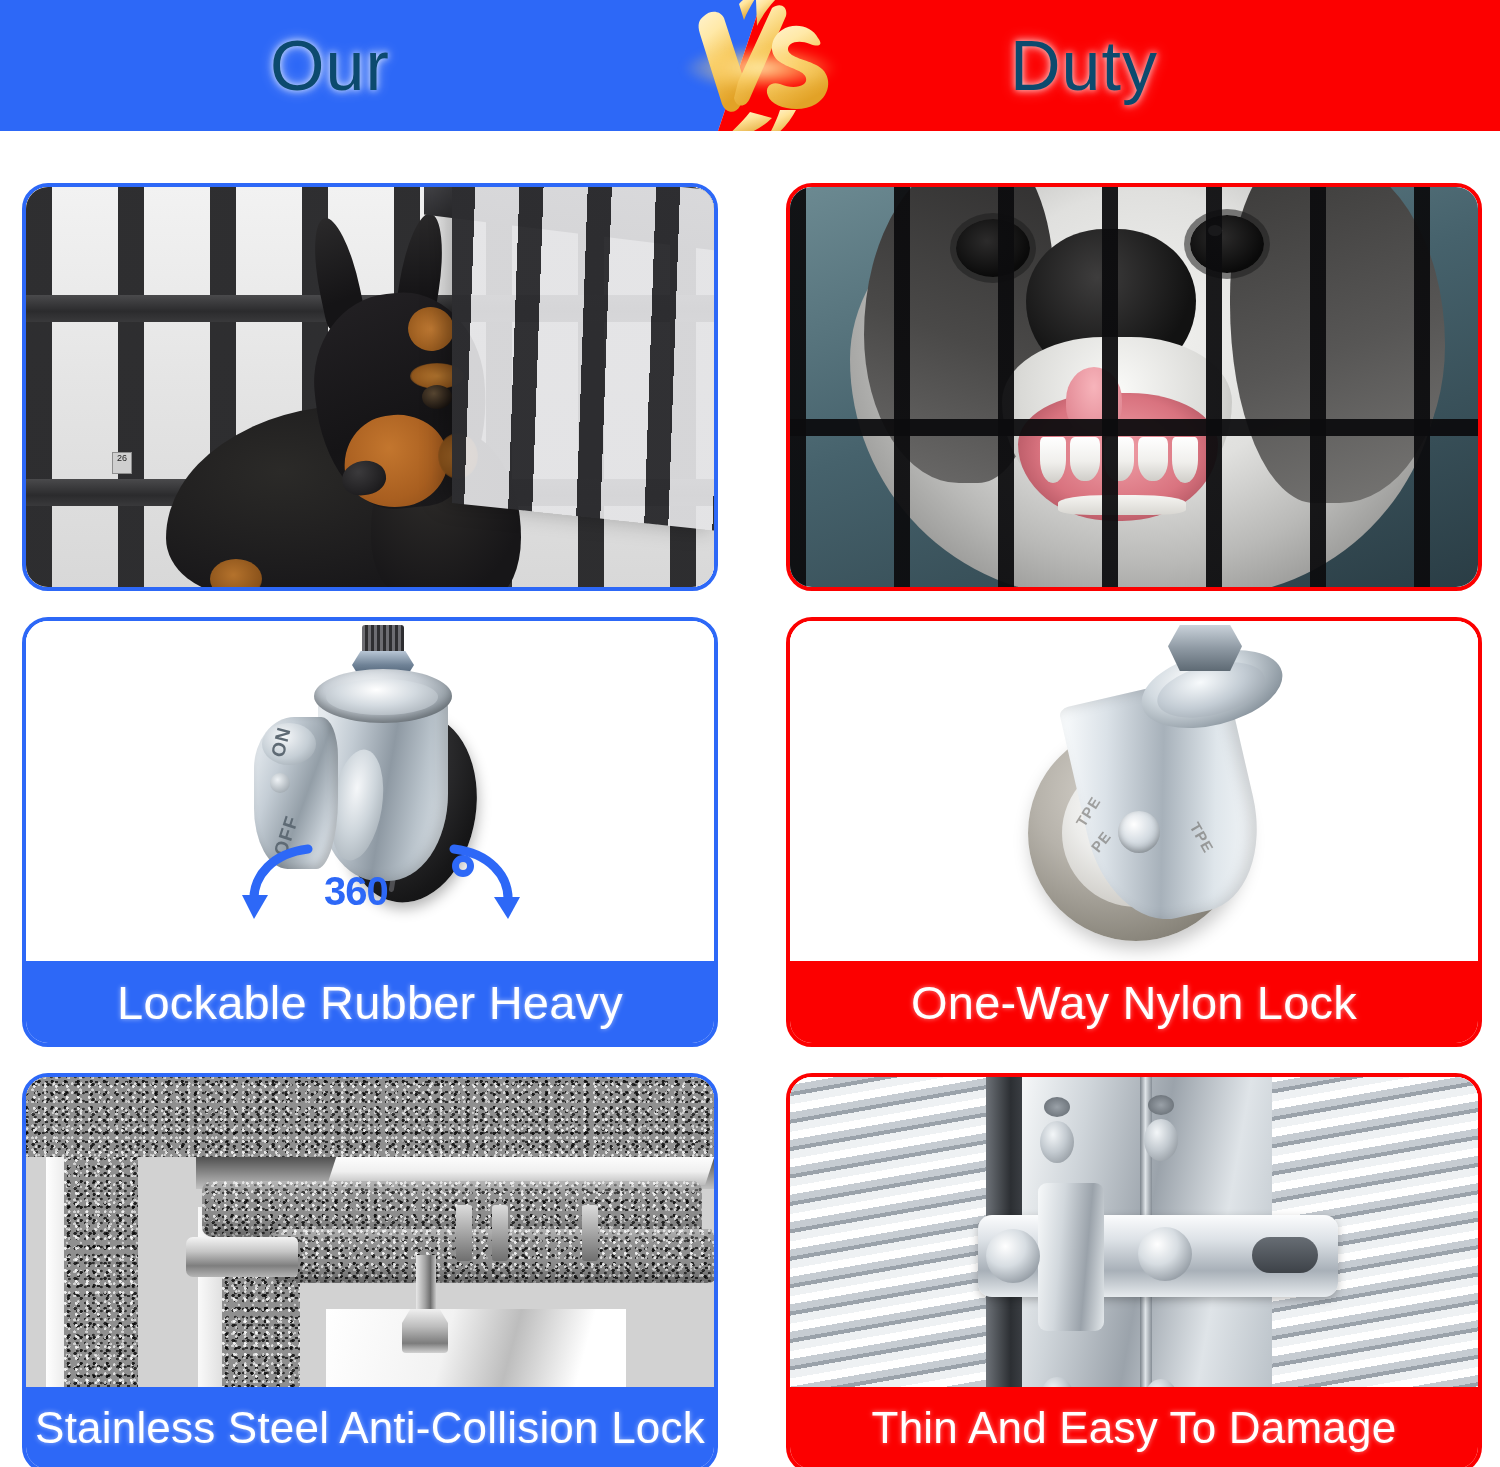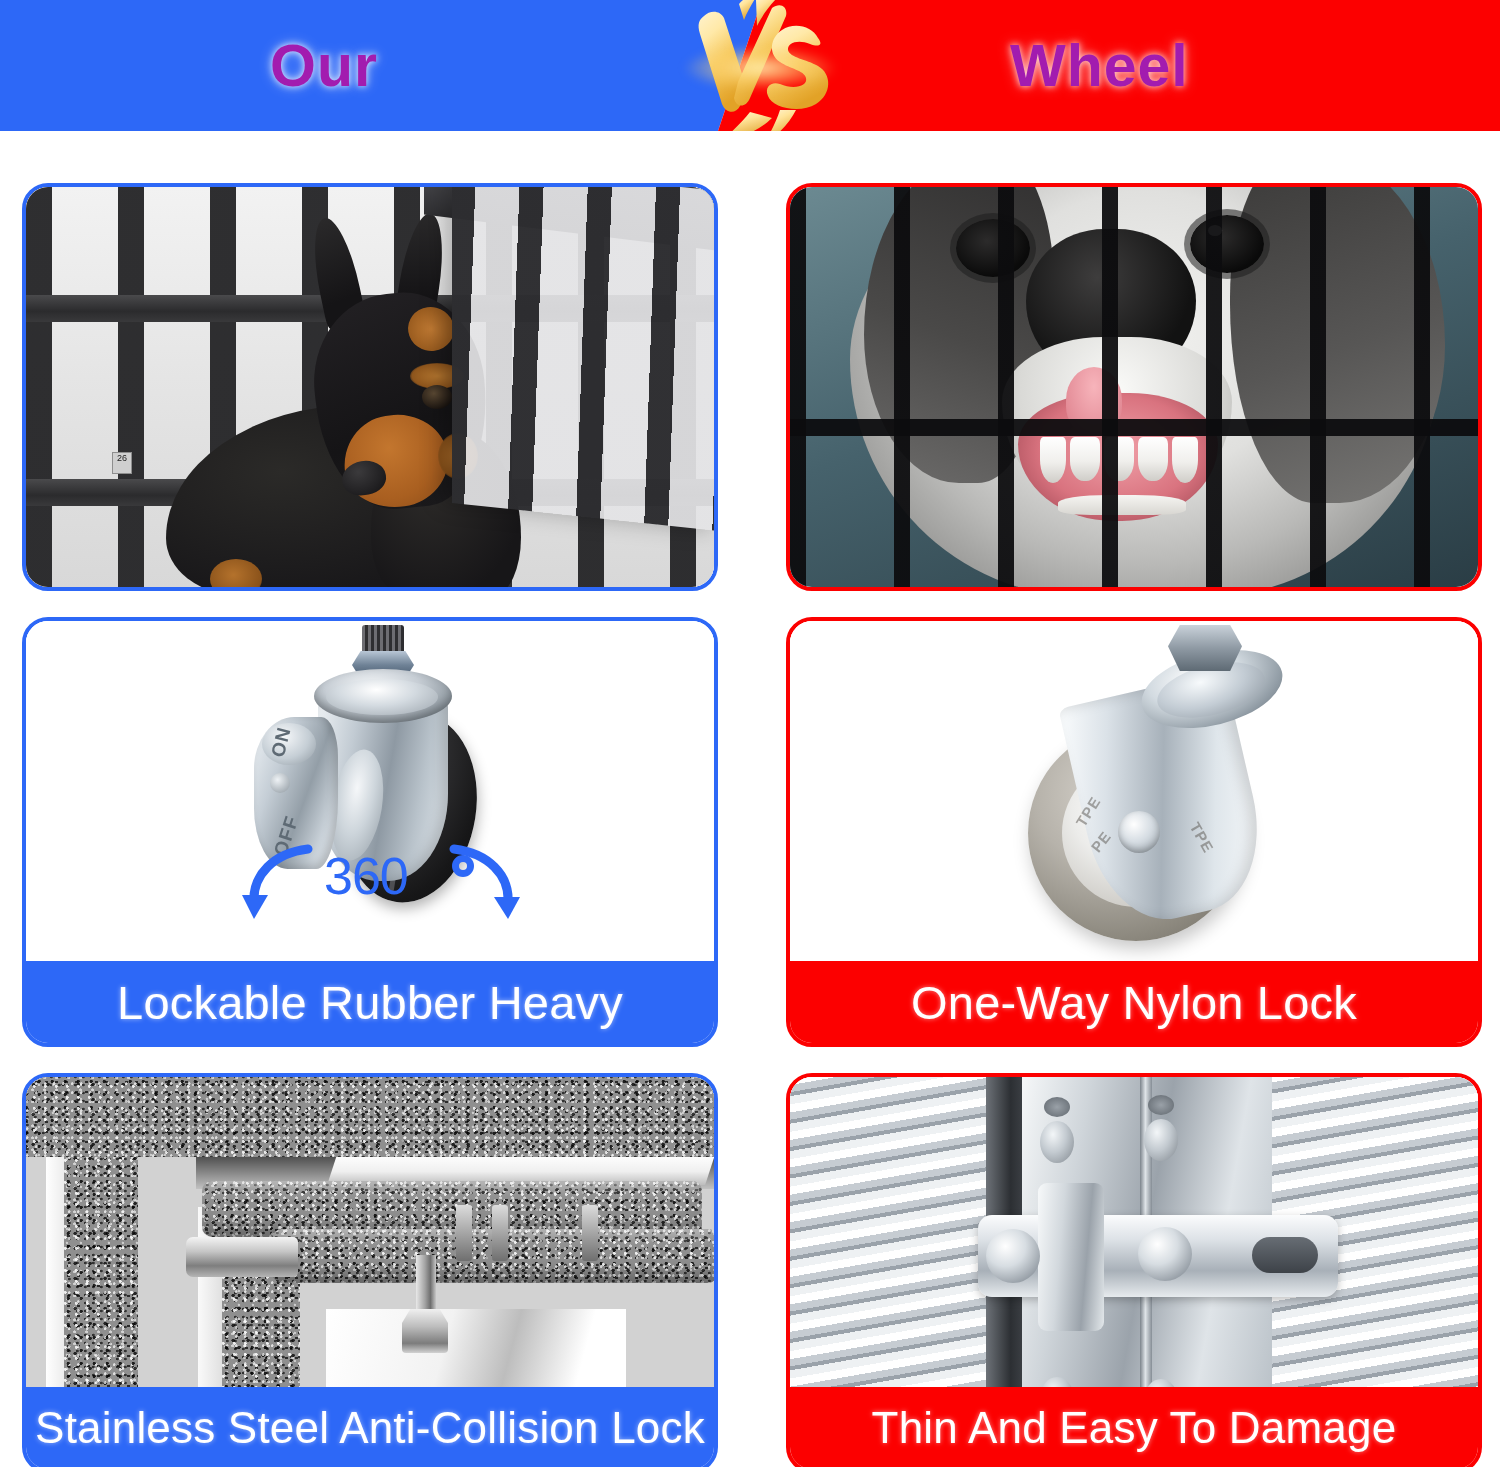--- a/index.html
+++ b/index.html
@@ -38,23 +38,23 @@
     position: absolute;
     left: 0; top: 0;
     width: 1500px; height: 131px;
     background: #FC0000;
     clip-path: polygon(762px 0, 1500px 0, 1500px 131px, 718px 131px);
   }
   .banner-title {
     position: absolute;
     top: 50%;
     transform: translateY(-50%);
-    color: #a21caf;
-    font-size: 59px;
-    font-weight: 700;
+    color: #0c4a6e;
+    font-size: 70px;
+    font-weight: 400;
     letter-spacing: 1px;
     line-height: 1;
     text-shadow: 0 0 7px rgba(255,255,255,0.85), 0 0 14px rgba(255,255,255,0.45);
     white-space: nowrap;
   }
   .banner-title.left  { left: 270px; }
   .banner-title.right { left: 1010px; }
 
   
   .vs-graphic {
@@ -367,22 +367,22 @@
   .caster-bolt {
     position: absolute; left: 244px; top: 152px; width: 20px; height: 20px;
     background: radial-gradient(circle at 38% 34%, #eef2f5, #8d979f);
     border-radius: 50%;
   }
 
   .rot-annotation {
     position: absolute; left: 190px; bottom: 24px; width: 330px; height: 96px;
   }
   .rot-text {
-    position: absolute; left: 108px; top: 9px;
-    font-size: 52px; font-weight: 400; color: #2D68F7;
+    position: absolute; left: 108px; top: 30px;
+    font-size: 40px; font-weight: 700; color: #2D68F7;
     letter-spacing: -1px; line-height: 1;
   }
   .rot-deg {
     position: absolute; left: 236px; top: 14px;
     width: 22px; height: 22px;
     border: 7px solid #2D68F7; border-radius: 50%;
   }
 
   
   .scene-nylon { position: absolute; inset: 0; background: #ffffff; }
@@ -583,21 +583,21 @@
 <body>
 
 <div class="page">
 
   <div class="banner">
     <div class="banner-blue"></div>
     <div class="banner-red"></div>
 
     <div class="banner-title left">Our</div>
 
-    <div class="banner-title right">Wheel</div>
+    <div class="banner-title right">Duty</div>
 
     <div class="vs-graphic">
       <div class="vs-glow"></div>
       <svg viewBox="0 0 170 150" width="170" height="150" aria-hidden="true">
         <defs>
           <linearGradient id="gold" x1="0" y1="0" x2="0.4" y2="1">
             <stop offset="0%" stop-color="#fff3cf"></stop>
             <stop offset="28%" stop-color="#ffe9a8"></stop>
             <stop offset="58%" stop-color="#f6c95e"></stop>
             <stop offset="100%" stop-color="#e2a227"></stop>

